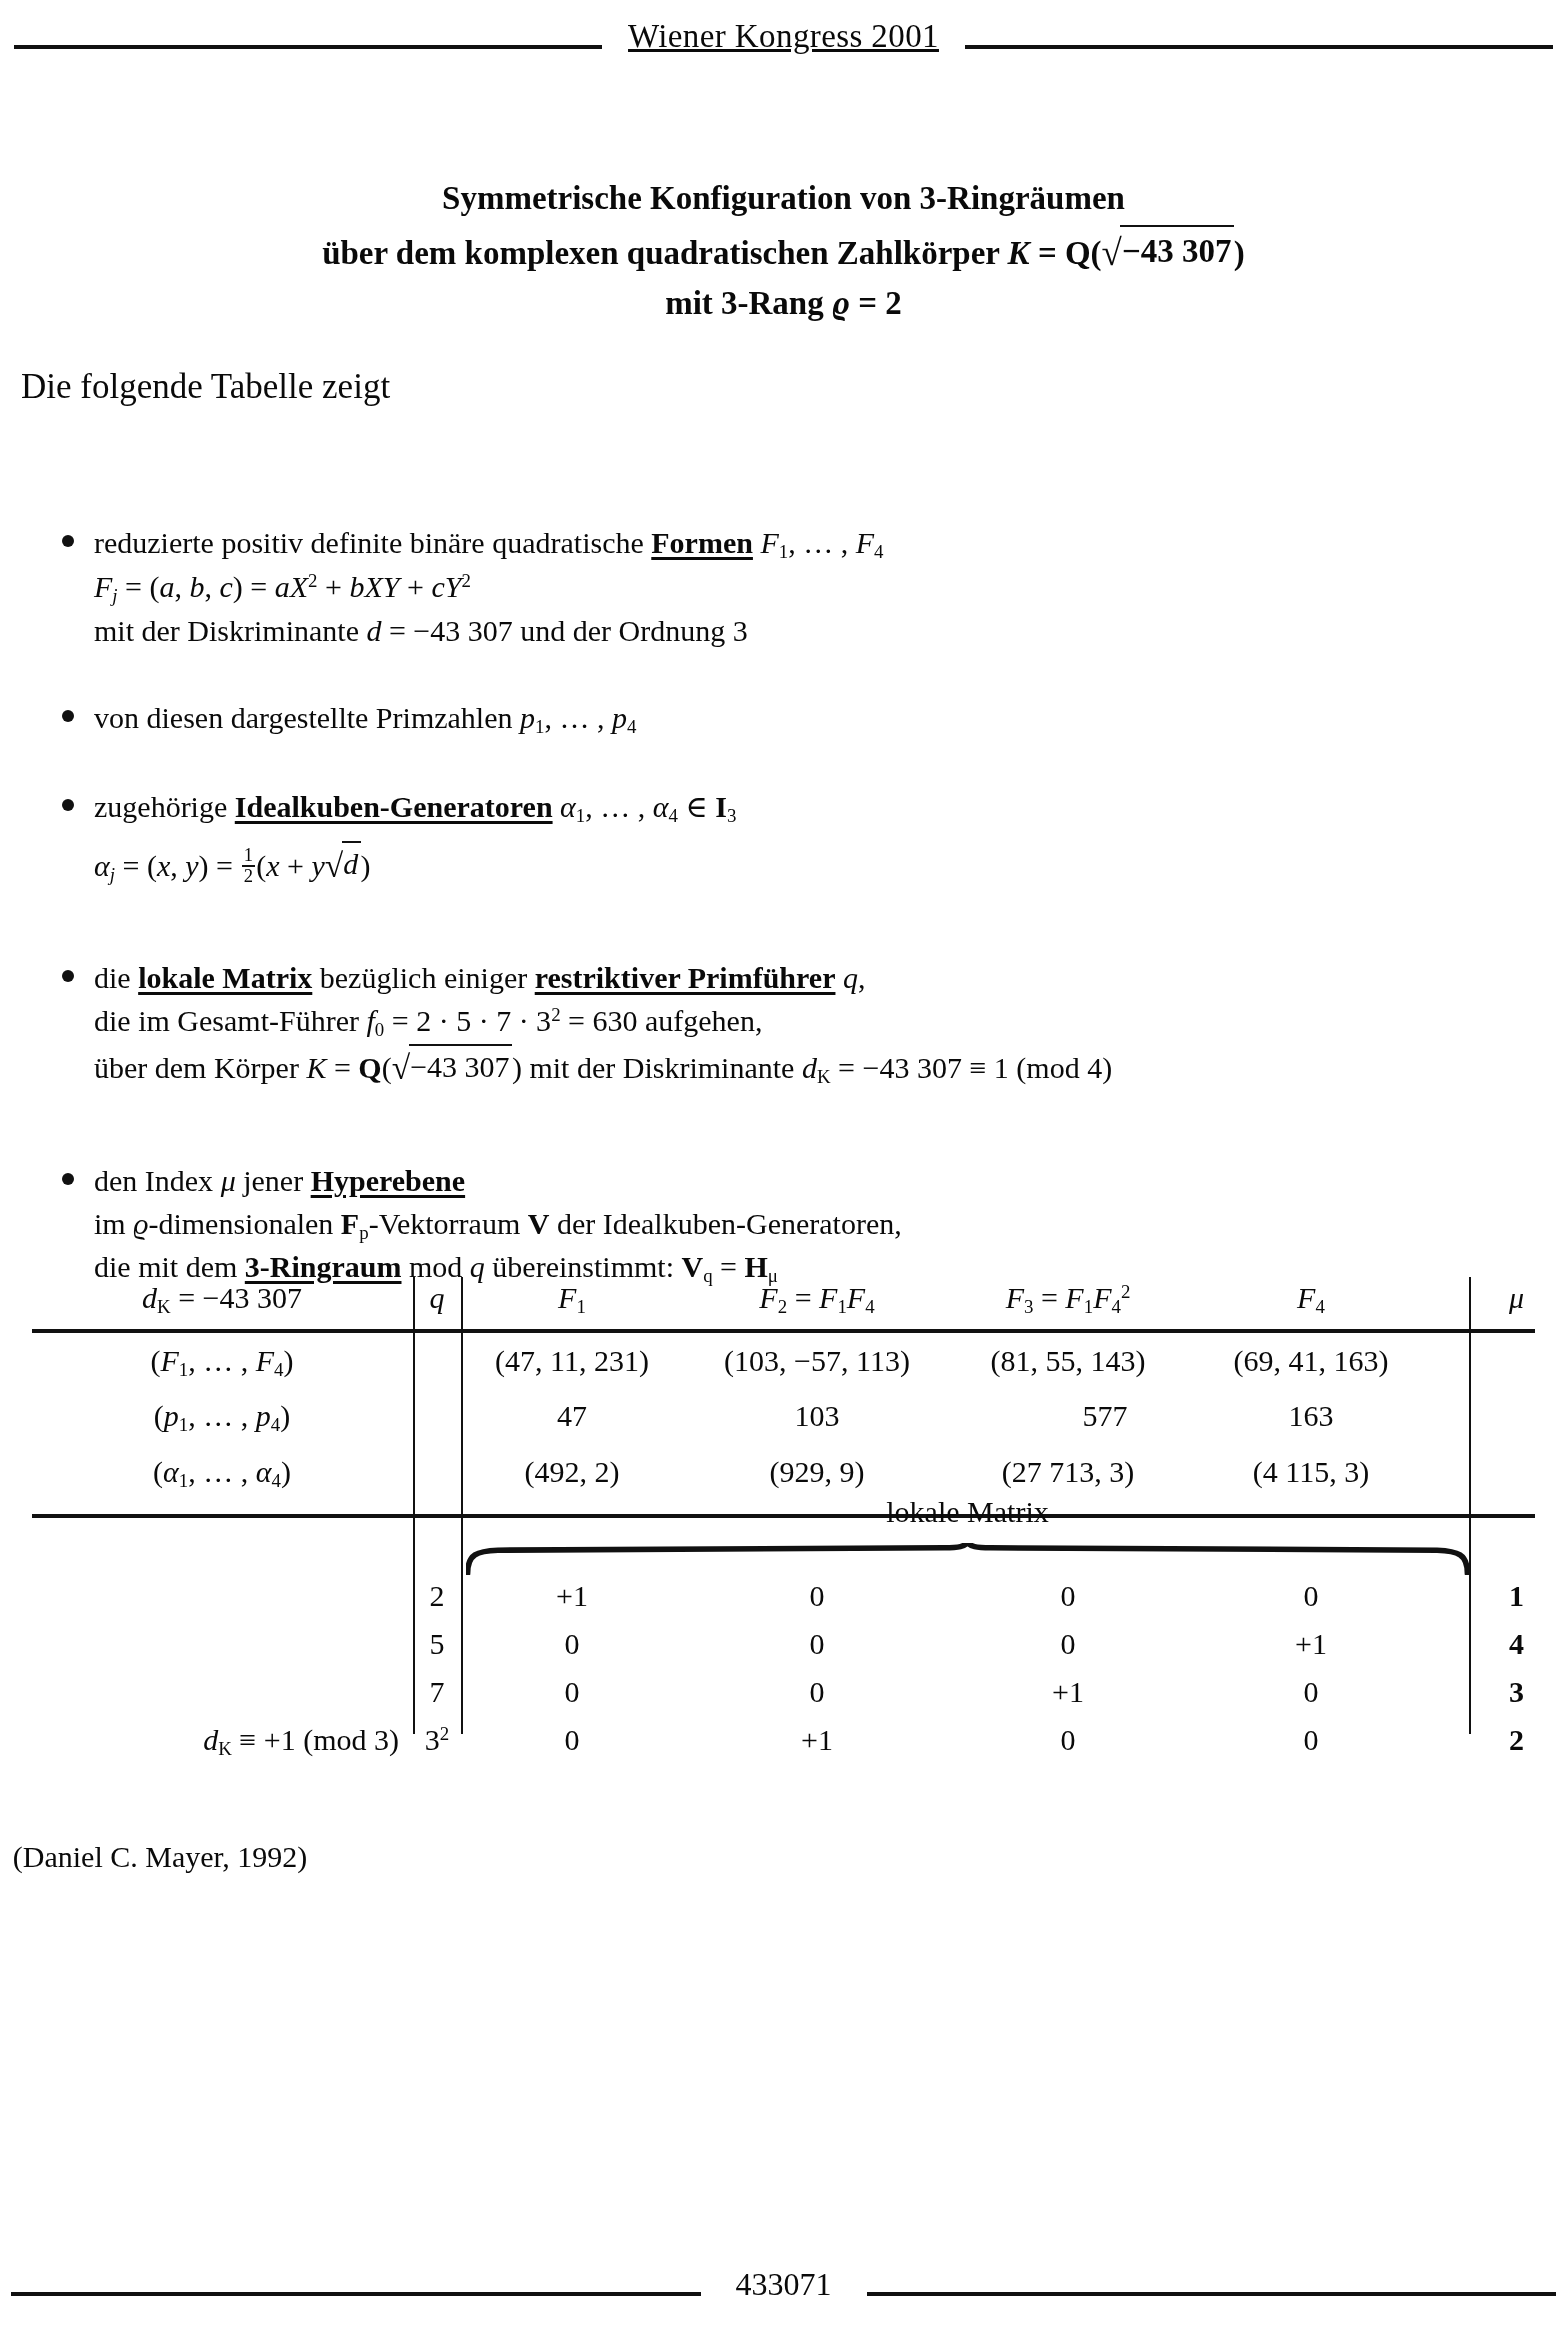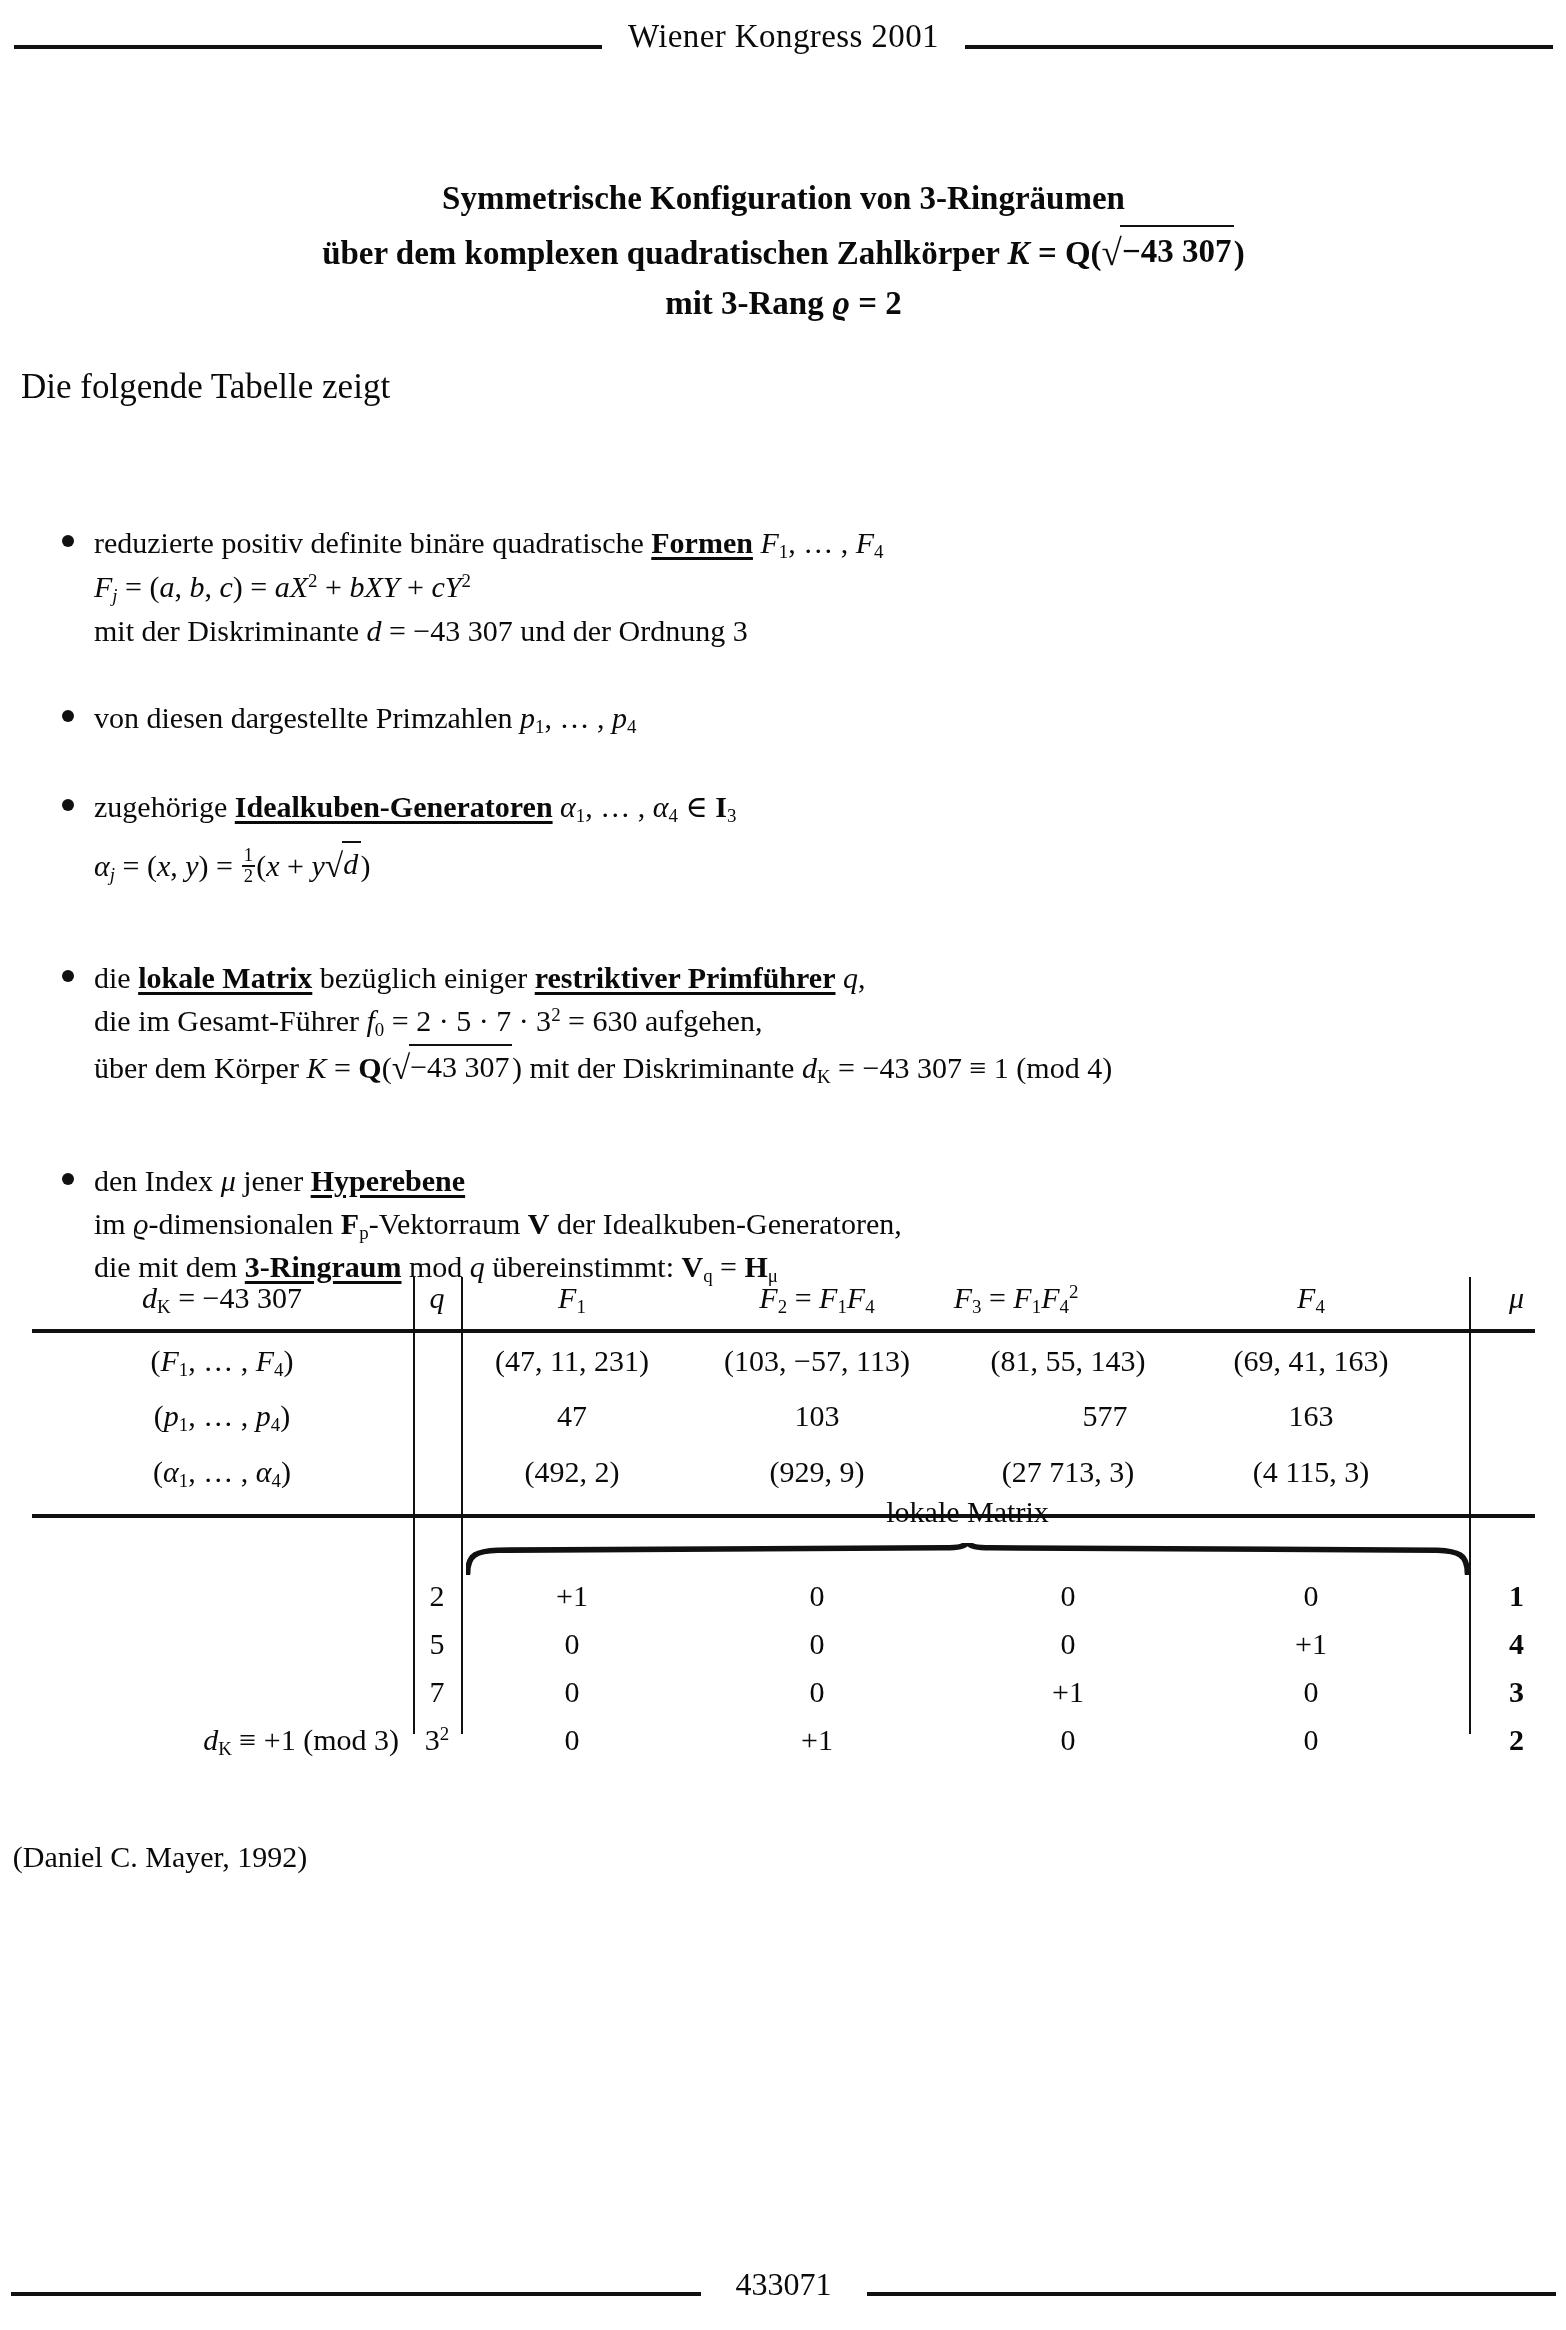--- a/index.html
+++ b/index.html
@@ -41,20 +41,21 @@
     margin-top: 21px;
   }
   .runhead .rule.left { margin-left: 14.3px; }
   .runhead .rule.right { margin-right: 14.3px; }
   .runhead .title {
     flex: 0 0 auto;
     font-size: 33px;
     letter-spacing: 0.4px;
     white-space: nowrap;
     padding: 0 4.8px;
+    text-decoration: underline;
   }
 
   
   .runfoot {
     position: absolute;
     bottom: 17.5px;
     left: 0;
     width: 1567px;
     height: 56px;
     display: flex;
@@ -325,21 +326,21 @@
       </div>
       <div class="cell" style="left:405px; top:6.4px;">
         <i>q</i>
       </div>
       <div class="cell" style="left:540px; top:6.4px;">
         <i>F</i><sub>1</sub>
       </div>
       <div class="cell" style="left:785px; top:6.4px;">
         <i>F</i><sub>2</sub> = <i>F</i><sub>1</sub><i>F</i><sub>4</sub>
       </div>
-      <div class="cell" style="left:984px; top:6.4px;">
+      <div class="cell" style="left:1036px; top:6.4px;">
         <i>F</i><sub>3</sub> = <i>F</i><sub>1</sub><i>F</i><sub>4</sub><sup>2</sup>
       </div>
       <div class="cell" style="left:1279px; top:6.4px;">
         <i>F</i><sub>4</sub>
       </div>
       <div class="cell" style="left:1477px; top:6.4px; transform:none;">
         <i>μ</i>
       </div>
 
       <div class="cell" style="left:190px; top:69px;">

